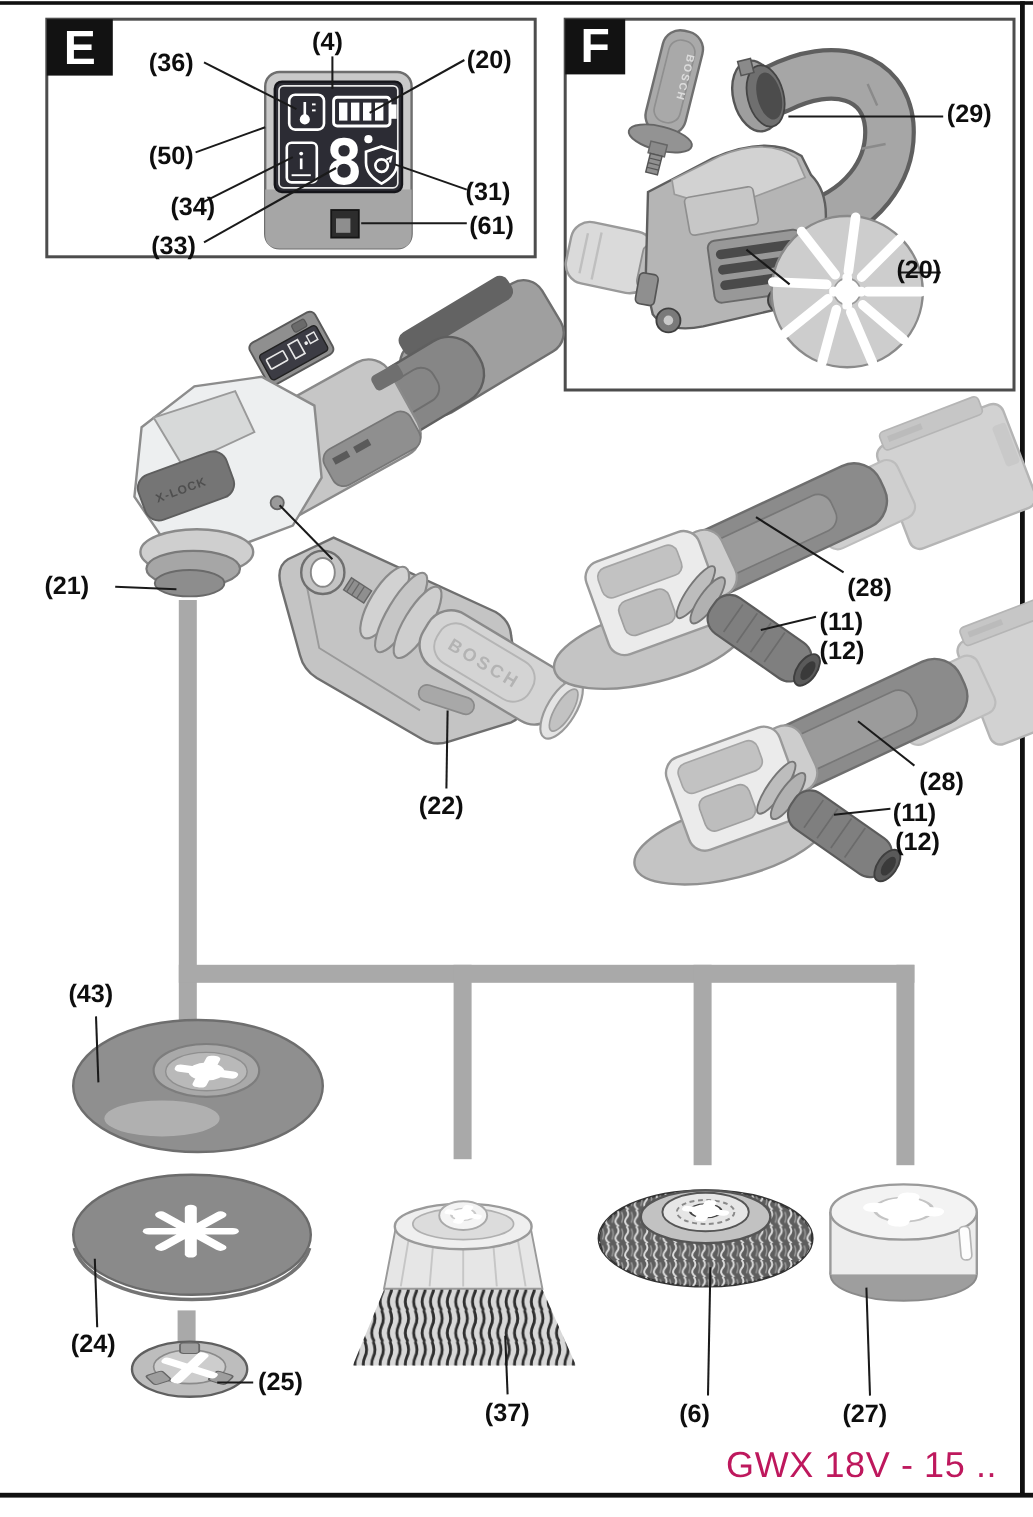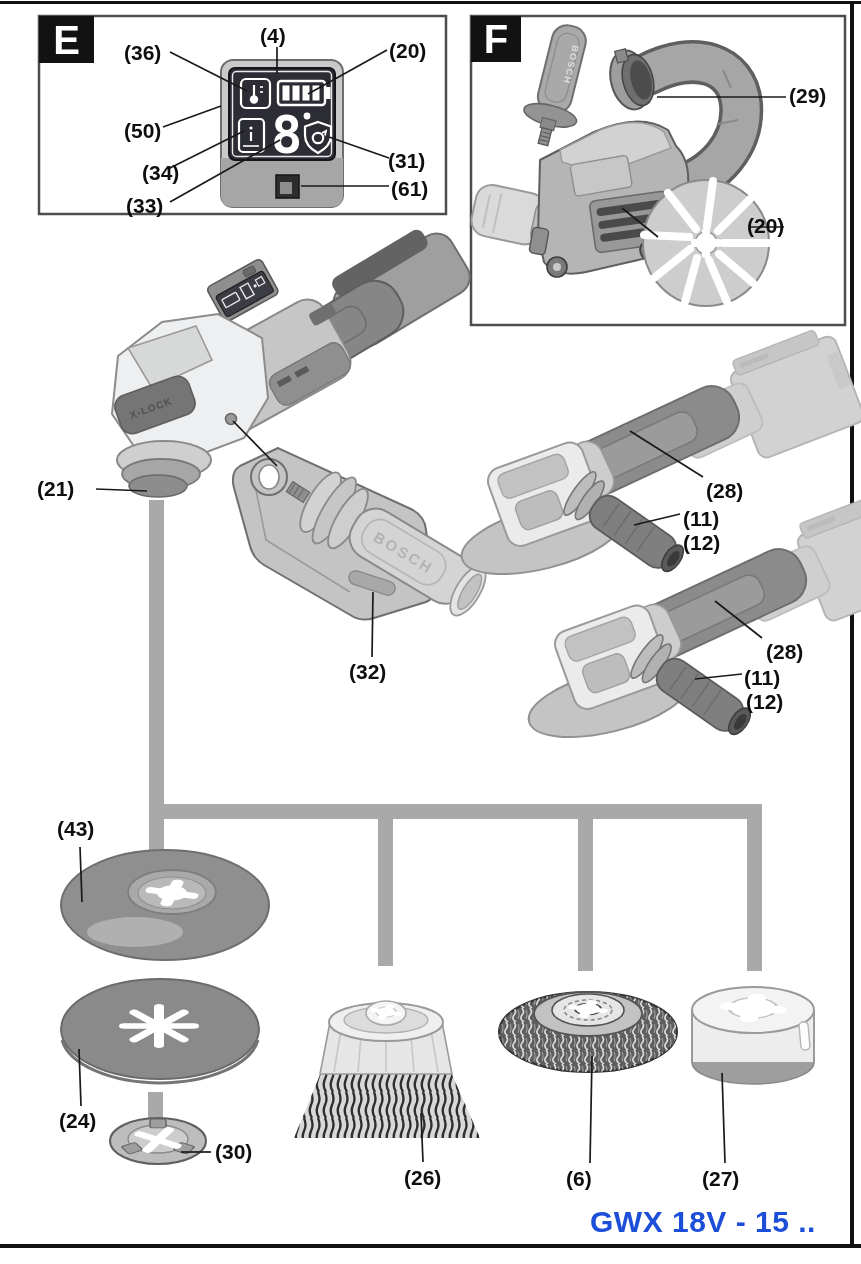--- a/index.html
+++ b/index.html
@@ -8,22 +8,22 @@
   .border{position:absolute;background:#111;}
   .b-top{left:0;top:1px;width:861px;height:3px;}
   .b-right{left:850px;top:1px;width:4px;height:1246px;}
   .b-bottom{left:0;top:1244px;width:861px;height:4px;}
   .art{position:absolute;left:0;top:0;}
   .tab{position:absolute;background:#121212;color:#fff;display:flex;align-items:center;justify-content:center;
        font-weight:bold;font-size:40px;line-height:1;}
   .tab-e{left:39px;top:16px;width:55px;height:47px;}
   .tab-f{left:471px;top:16px;width:50px;height:46px;}
   .callout{position:absolute;font-weight:bold;font-size:21px;color:#0e0e0e;white-space:nowrap;}
-  .model{position:absolute;left:590px;top:1205px;width:256px;text-align:left;
-         font-weight:bold;font-size:30px;color:#1d4ed8;letter-spacing:.5px;}
+  .model{position:absolute;left:590px;top:1205px;width:256px;text-align:center;
+         font-weight:normal;font-size:30px;color:#be185d;letter-spacing:.5px;}
 </style>
 </head>
 <body>
 
 <div class="page">
 
   <div class="border b-top"></div>
   <div class="border b-right"></div>
   <div class="border b-bottom"></div>
 
@@ -391,28 +391,28 @@
   <div class="callout" style="left:260px;top:24px">(4)</div>
   <div class="callout" style="left:389px;top:39px">(20)</div>
   <div class="callout" style="left:124px;top:119px">(50)</div>
   <div class="callout" style="left:142px;top:161px">(34)</div>
   <div class="callout" style="left:126px;top:194px">(33)</div>
   <div class="callout" style="left:388px;top:149px">(31)</div>
   <div class="callout" style="left:391px;top:177px">(61)</div>
   <div class="callout" style="left:789px;top:84px">(29)</div>
   <div class="callout" style="left:747px;top:214px">(20)</div>
   <div class="callout" style="left:37px;top:477px">(21)</div>
-  <div class="callout" style="left:349px;top:660px">(32)</div>
+  <div class="callout" style="left:349px;top:660px">(22)</div>
   <div class="callout" style="left:706px;top:479px">(28)</div>
   <div class="callout" style="left:683px;top:507px">(11)</div>
   <div class="callout" style="left:683px;top:531px">(12)</div>
   <div class="callout" style="left:766px;top:640px">(28)</div>
   <div class="callout" style="left:744px;top:666px">(11)</div>
   <div class="callout" style="left:746px;top:690px">(12)</div>
   <div class="callout" style="left:57px;top:817px">(43)</div>
   <div class="callout" style="left:59px;top:1109px">(24)</div>
-  <div class="callout" style="left:215px;top:1140px">(30)</div>
-  <div class="callout" style="left:404px;top:1166px">(26)</div>
+  <div class="callout" style="left:215px;top:1140px">(25)</div>
+  <div class="callout" style="left:404px;top:1166px">(37)</div>
   <div class="callout" style="left:566px;top:1167px">(6)</div>
   <div class="callout" style="left:702px;top:1167px">(27)</div>
 
   <div class="model">GWX 18V - 15 ..</div>
 </div>
 
 </body></html>

